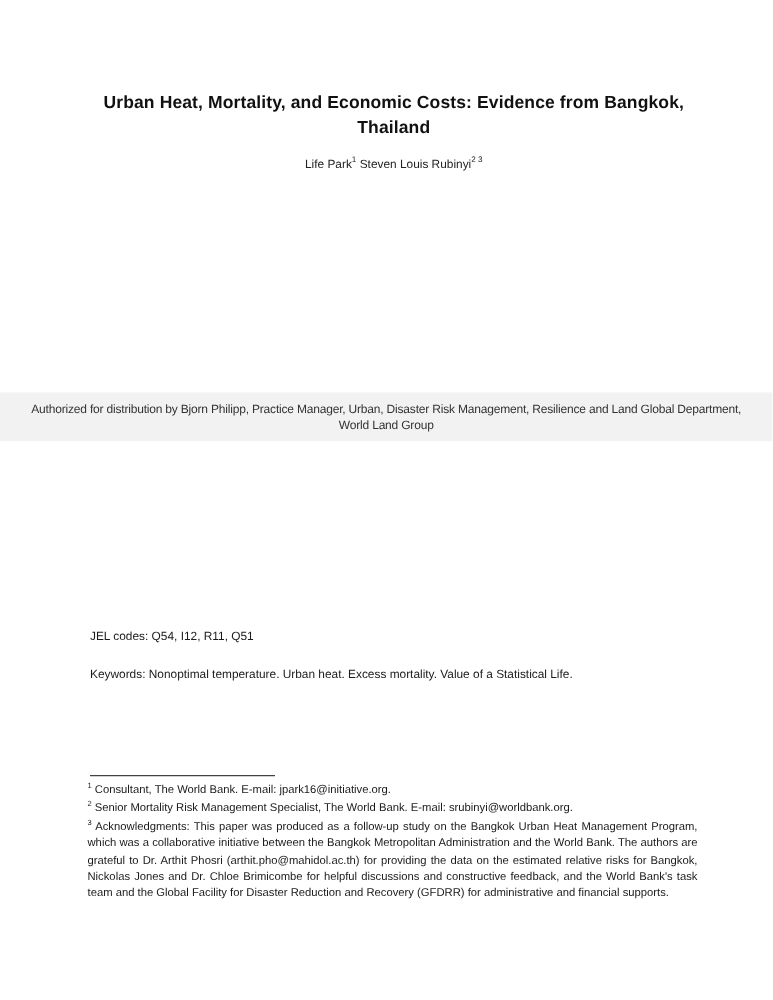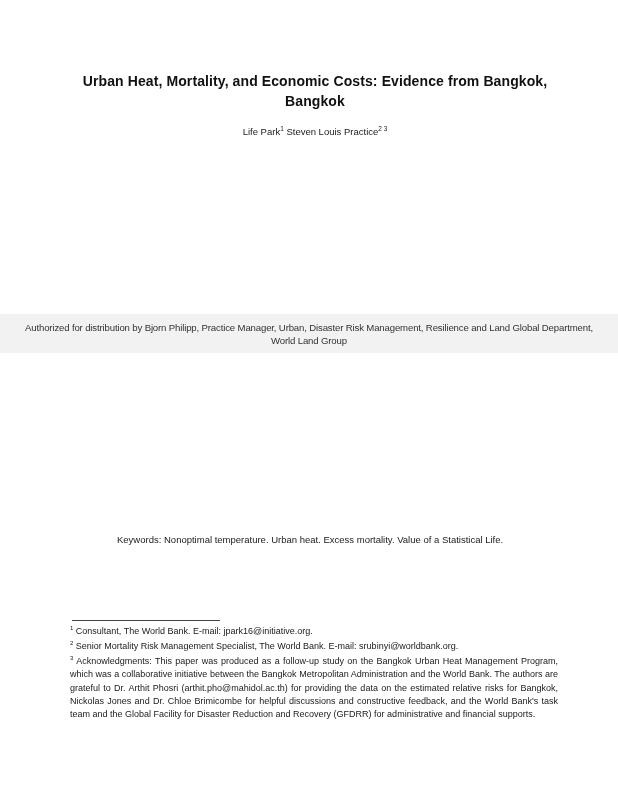--- a/index.html
+++ b/index.html
@@ -67,21 +67,21 @@
   .banner-line { white-space: nowrap; }
   .meta-line {
     position: absolute;
     left: 72px;
     right: 60px;
     font-size: 9.5px;
     line-height: 12px;
     color: #1a1a1a;
   }
   .jel-line { top: 504px; }
-  .keywords-line { top: 534px; margin-left: 45px; }
+  .keywords-line { top: 534px; }
   .footnote-divider {
     position: absolute;
     top: 620px;
     left: 72px;
     width: 148px;
     height: 0;
     border-top: 1px solid #444444;
   }
   .footnotes {
     position: absolute;
@@ -104,32 +104,33 @@
     line-height: 0;
   }
 </style>
 </head>
 <body>
 
 <div class="page">
 
   <h1 class="paper-title">
     <span class="title-line">Urban Heat, Mortality, and Economic Costs: Evidence from Bangkok,</span>
-    <span class="title-line">Bangkok</span>
+    <span class="title-line">Thailand</span>
   </h1>
 
   <div class="authors-line">
-    <span class="author"><span>Life Park</span><sup>1</sup></span><span class="author"><span> Steven Louis Practice</span><sup>2 3</sup></span>
+    <span class="author"><span>Life Park</span><sup>1</sup></span><span class="author"><span> Steven Louis Rubinyi</span><sup>2 3</sup></span>
   </div>
 
   <div class="distribution-banner">
     <div class="banner-line">Authorized for distribution by Bjorn Philipp, Practice Manager, Urban, Disaster Risk Management, Resilience and Land Global Department,</div>
     <div class="banner-line">World Land Group</div>
   </div>
 
+  <div class="meta-line jel-line">JEL codes: Q54, I12, R11, Q51</div>
 
   <div class="meta-line keywords-line">Keywords: Nonoptimal temperature. Urban heat. Excess mortality. Value of a Statistical Life.</div>
 
   <div class="footnote-divider"></div>
 
   <div class="footnotes">
     <p class="footnote"><sup>1</sup><span> Consultant, The World Bank. E-mail: jpark16@initiative.org.</span></p>
     <p class="footnote"><sup>2</sup><span> Senior Mortality Risk Management Specialist, The World Bank. E-mail: srubinyi@worldbank.org.</span></p>
     <p class="footnote justified"><sup>3</sup><span> Acknowledgments: This paper was produced as a follow-up study on the Bangkok Urban Heat Management Program, which was a collaborative initiative between the Bangkok Metropolitan Administration and the World Bank. The authors are grateful to Dr. Arthit Phosri (arthit.pho@mahidol.ac.th) for providing the data on the estimated relative risks for Bangkok, Nickolas Jones and Dr. Chloe Brimicombe for helpful discussions and constructive feedback, and the World Bank's task team and the Global Facility for Disaster Reduction and Recovery (GFDRR) for administrative and financial supports.</span></p>
   </div>

